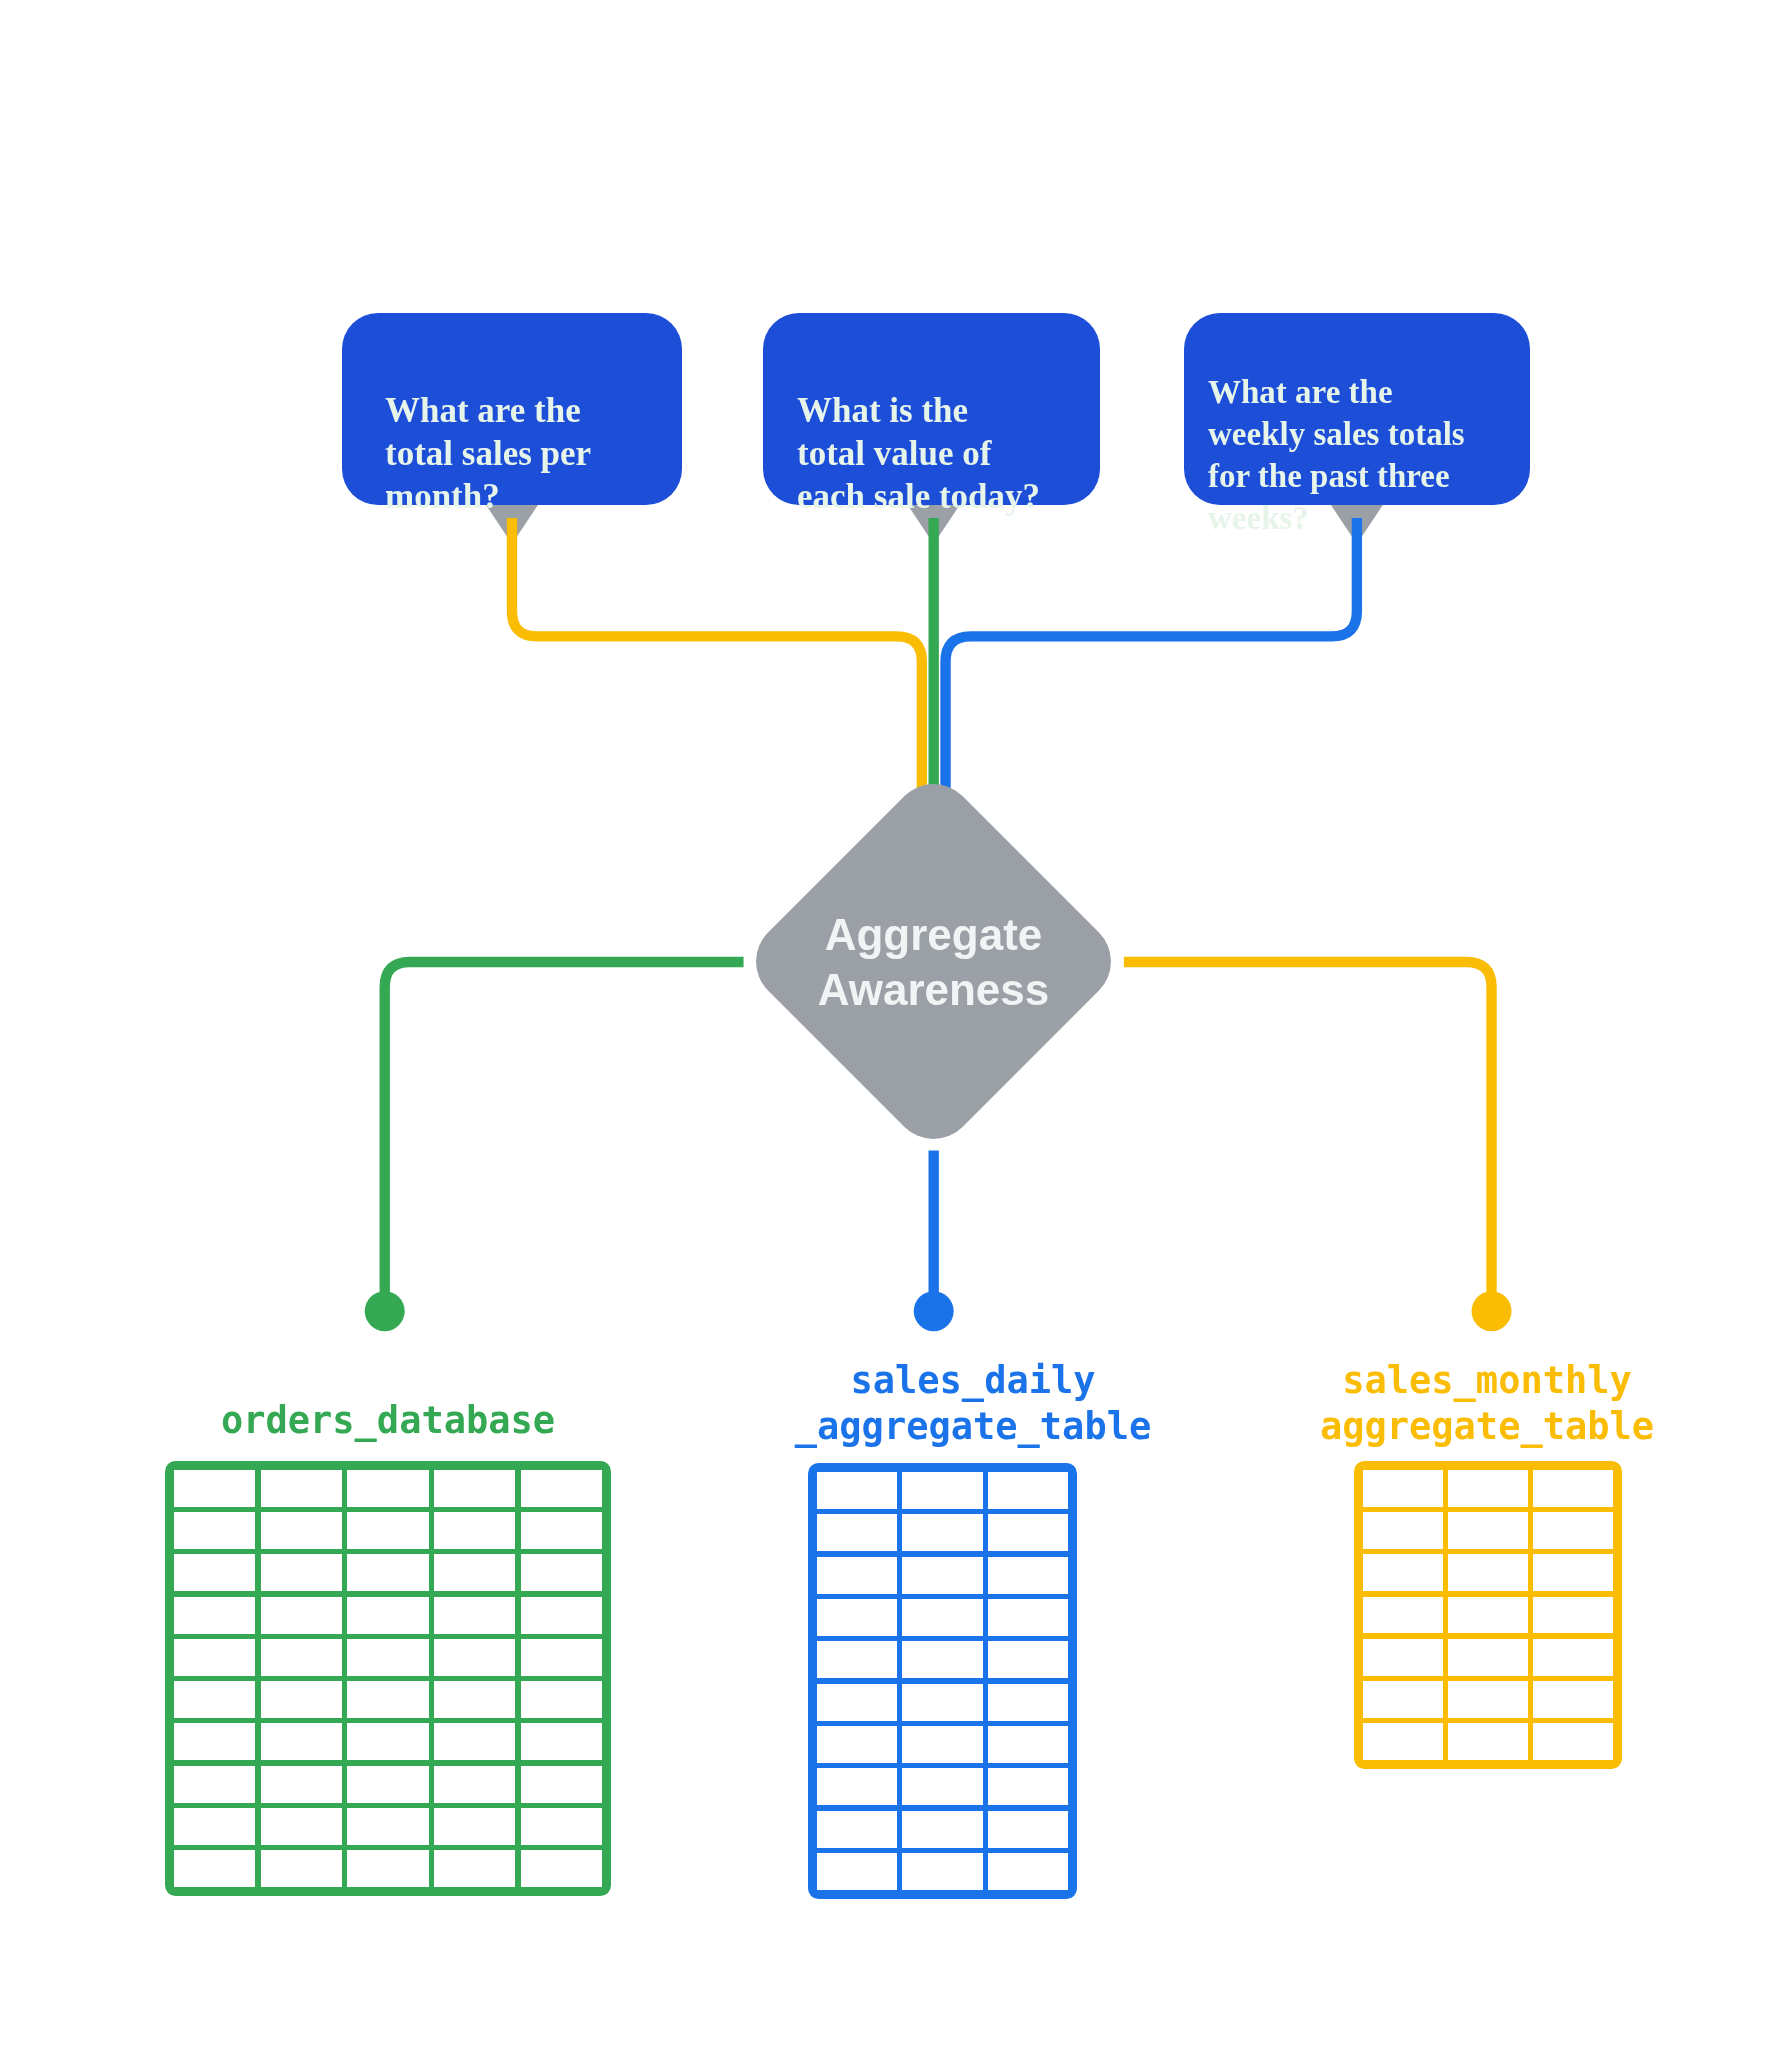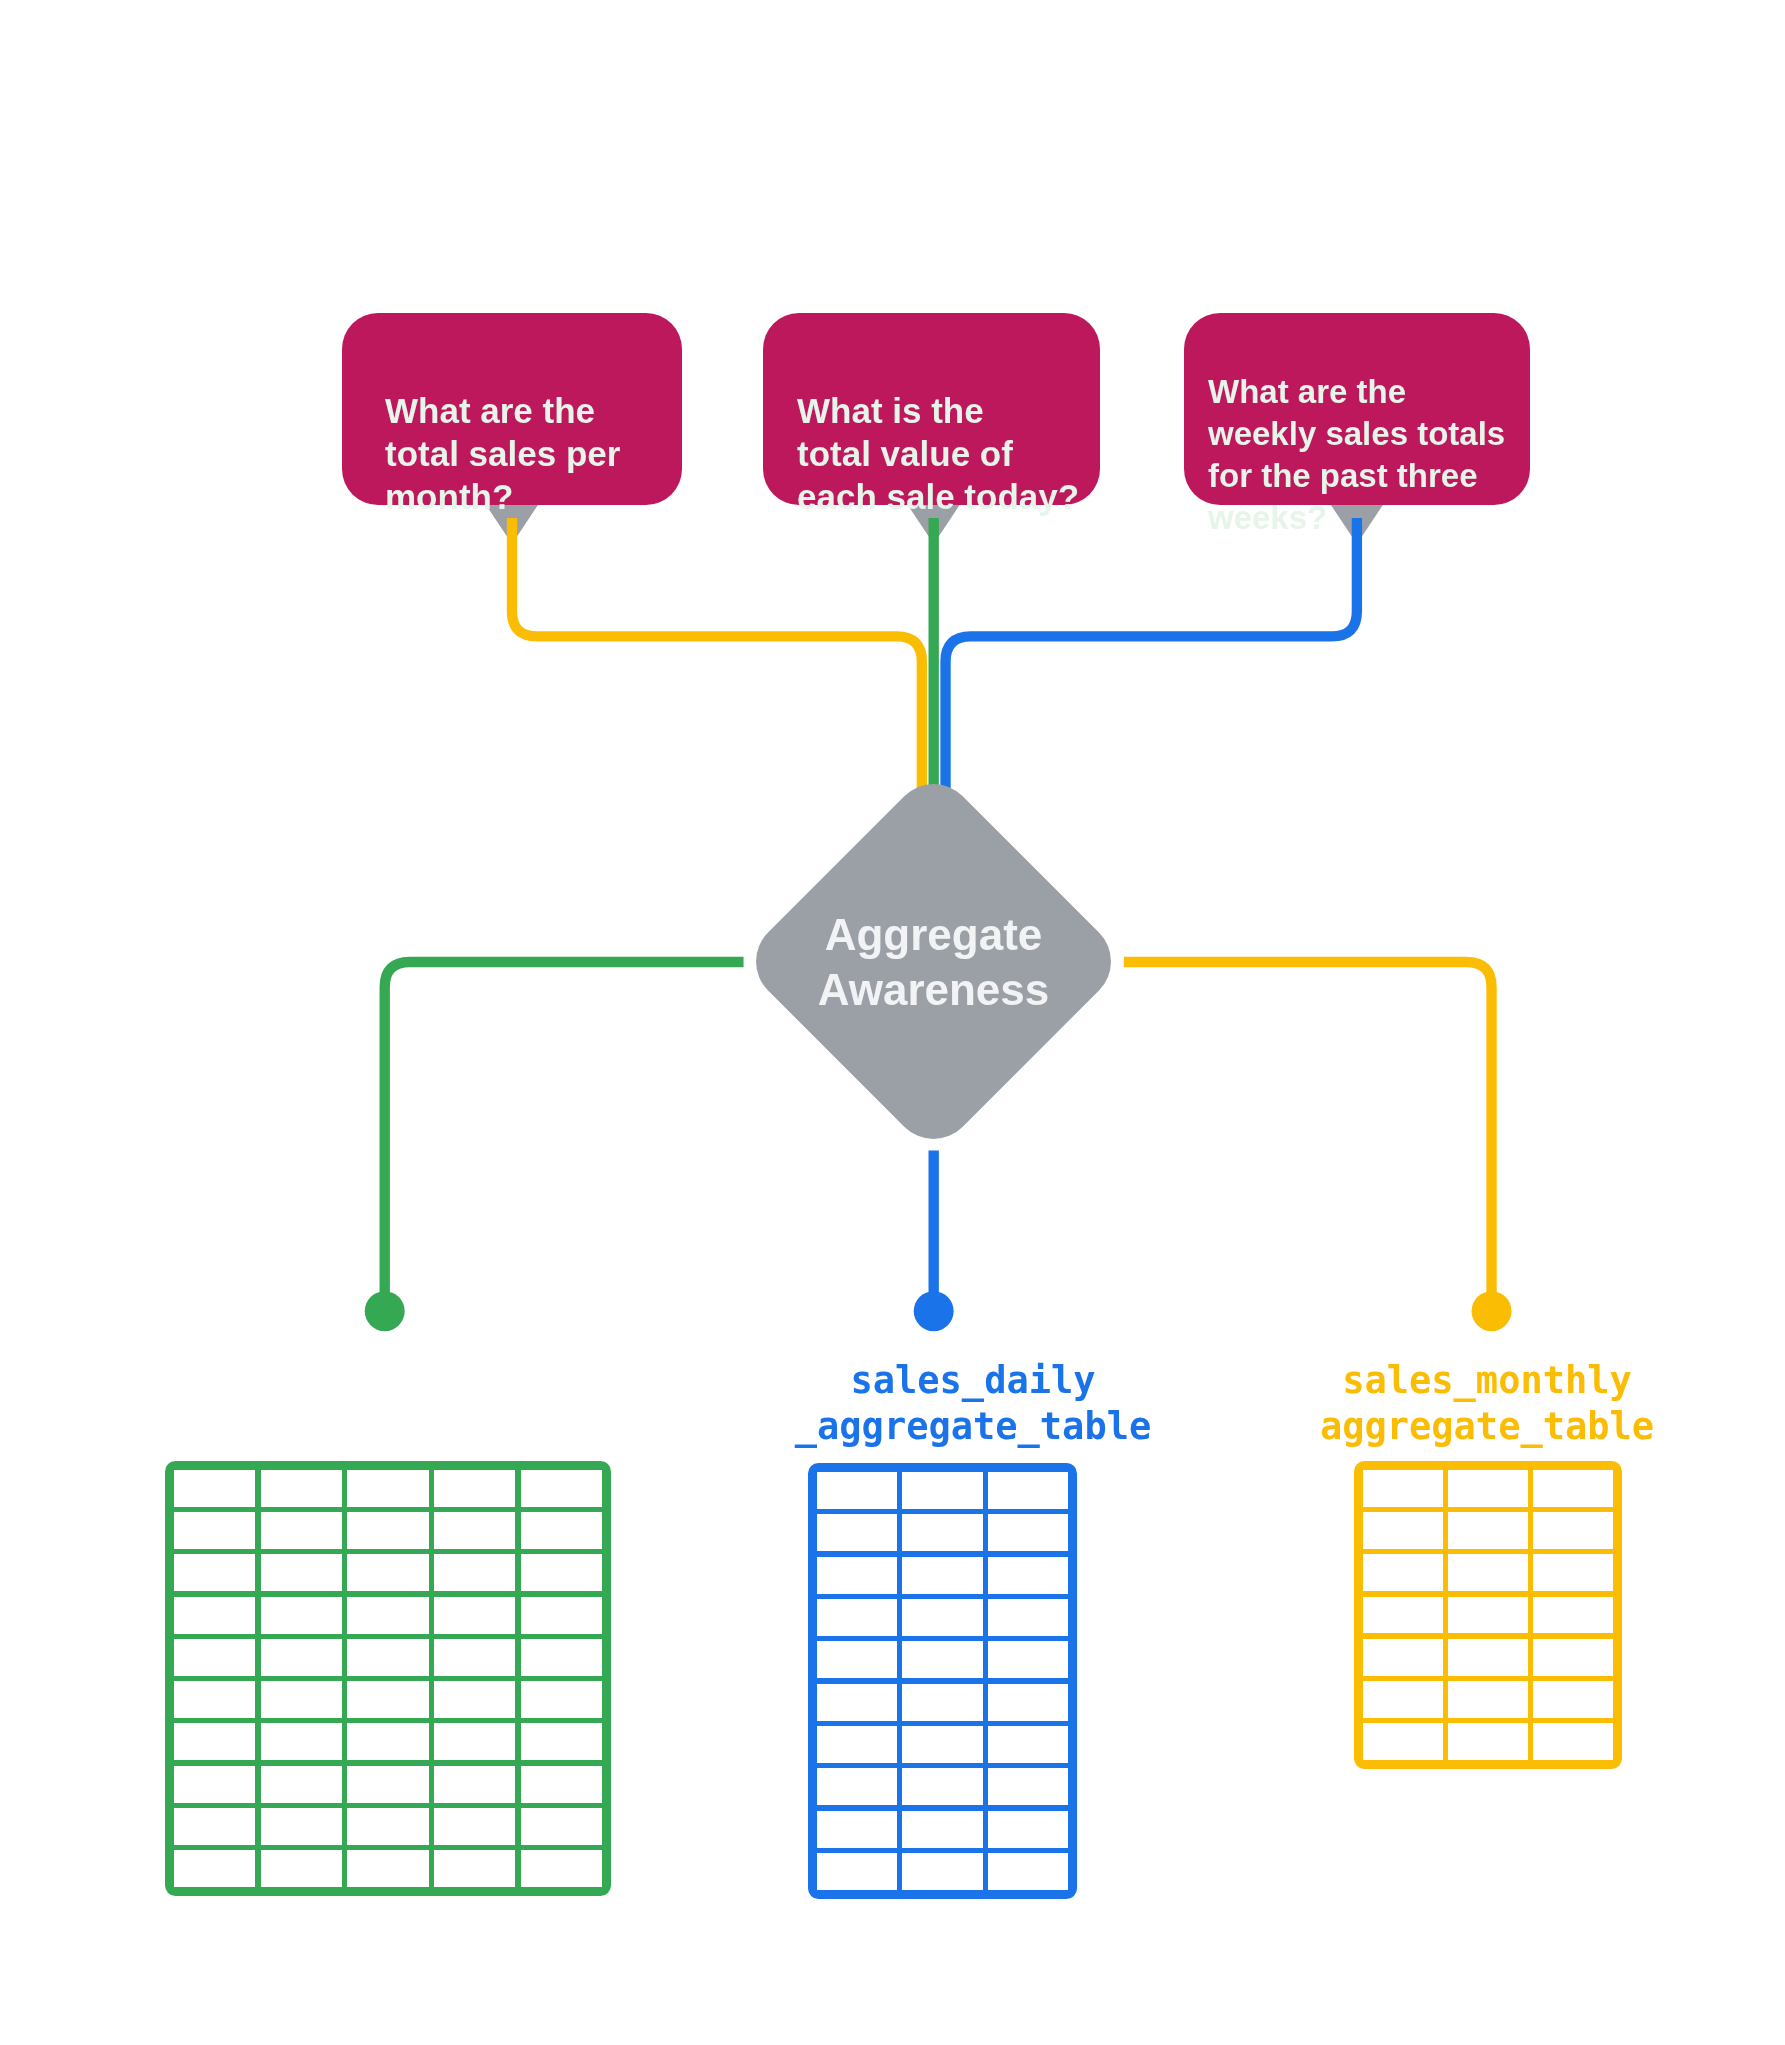--- a/index.html
+++ b/index.html
@@ -9,28 +9,29 @@
     height:2046px;
     background:#ffffff;
     font-family:"Liberation Sans", sans-serif;
     overflow:hidden;
   }
   .layer{position:absolute;left:0;top:0;}
 
   
   .bubble{
     position:absolute;
-    background:#be185d;
+    background:#1d4ed8;
     border-radius:36px;
     color:#E6F4EA;
     font-weight:700;
     font-size:35px;
     line-height:43px;
     white-space:pre-line;
     box-sizing:border-box;
+    font-family:Liberation Serif, serif;
   }
   .bubble-1{left:342px;top:313px;width:340px;height:192px;padding:33px 15px 0 43px;}
   .bubble-2{left:763px;top:313px;width:337px;height:192px;padding:33px 15px 0 34px;}
   .bubble-3{left:1184px;top:313px;width:346px;height:192px;padding:16.3px 12px 0 24px;font-size:33px;line-height:42px;}
 
   
   .diamond{
     position:absolute;
     left:796px;top:824px;
     width:275px;height:275px;
@@ -118,20 +119,21 @@
 weekly sales totals
 for the past three
 weeks?</span>
   </div>
 
   <div class="diamond">
     <div class="diamond-label">Aggregate
 Awareness</div>
   </div>
 
+  <div class="tlabel c-green" style="left:388px;top:1398px;">orders_database</div>
   <div class="tlabel c-blue" style="left:941px;top:1358px;margin-left:32px;">sales_daily
 _aggregate_table</div>
   <div class="tlabel c-yellow" style="left:1487px;top:1358px;">sales_monthly
 aggregate_table</div>
 
   <div class="dtable t-green" style="grid-template-columns: repeat(5, 1fr); grid-template-rows: repeat(10, 1fr);">
       <div class="cell"></div>
       <div class="cell"></div>
       <div class="cell"></div>
       <div class="cell"></div>

